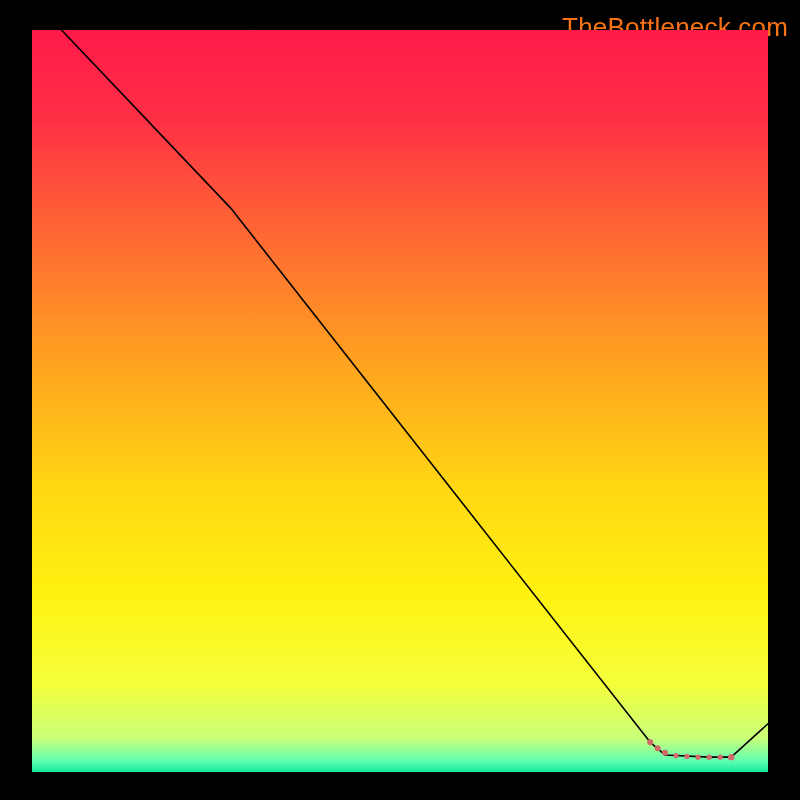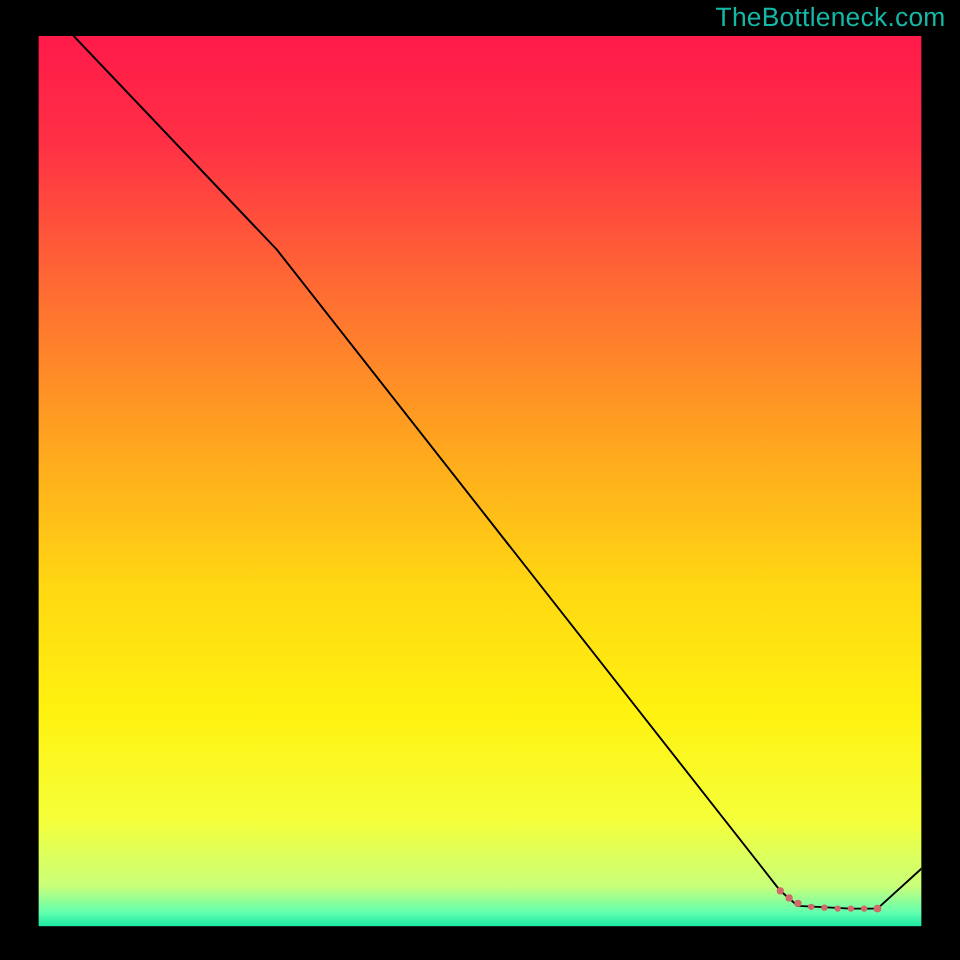--- a/index.html
+++ b/index.html
@@ -12,24 +12,24 @@
     overflow: hidden;
   }
   .outer {
     position: relative;
     width: 800px;
     height: 800px;
     background: #000;
   }
   .watermark {
     position: absolute;
-    top: 2px;
+    top: 12px;
     right: 12px;
-    color: #14b8a6;
-    font-size: 22px;
+    color: #f97316;
+    font-size: 26px;
     letter-spacing: 0.2px;
     font-weight: 400;
   }
   .plot {
     position: absolute;
     left: 32px;
     top: 30px;
     width: 736px;
     height: 742px;
   }

